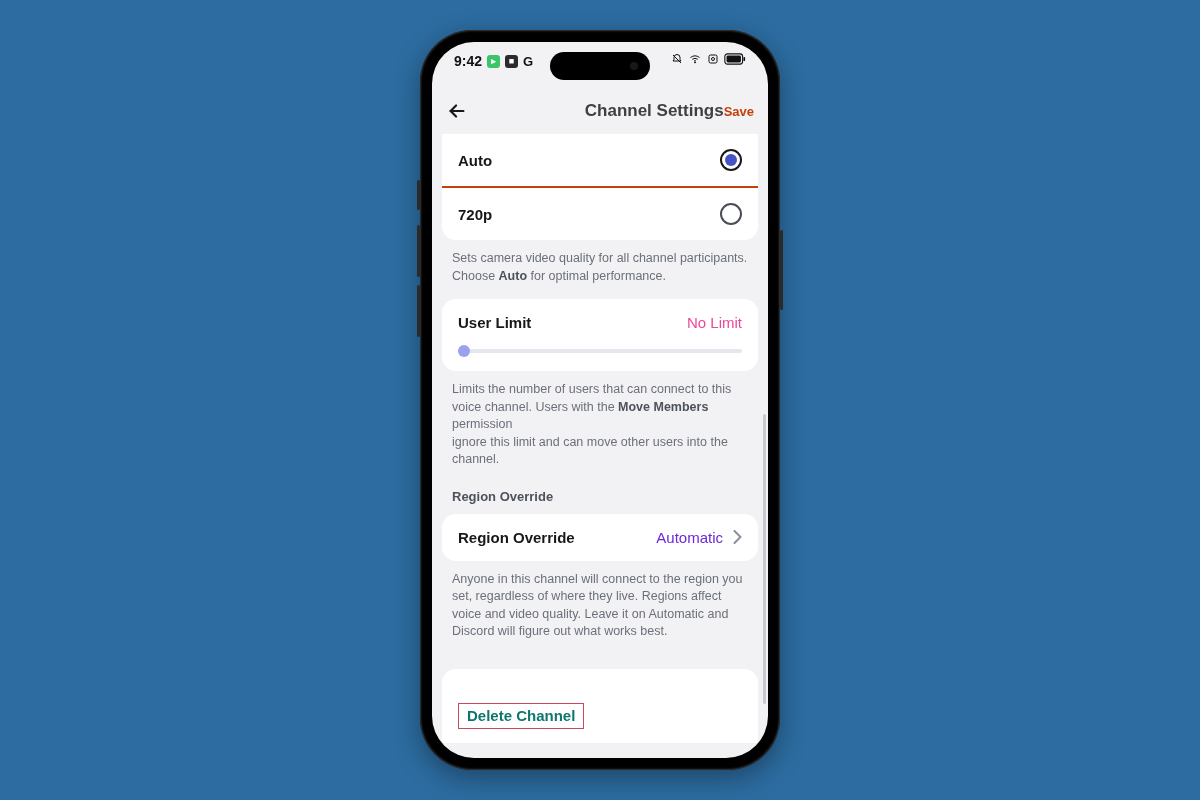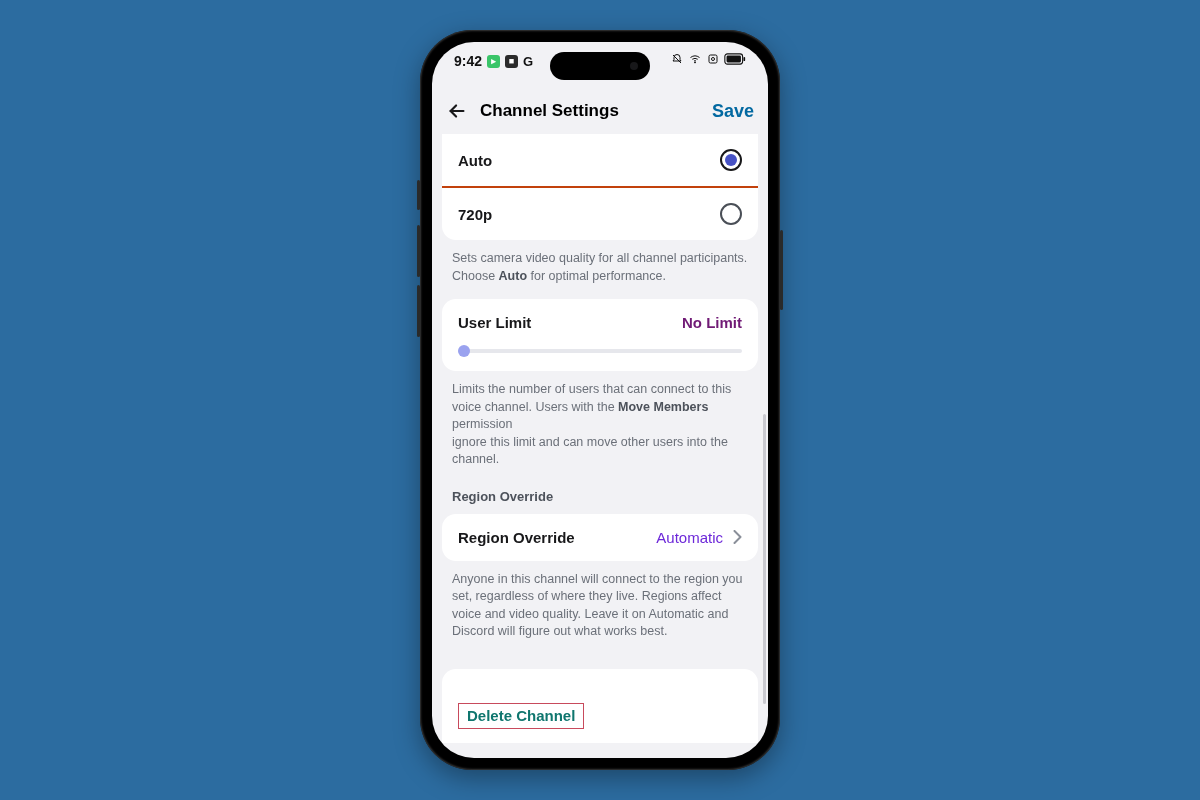--- a/index.html
+++ b/index.html
@@ -79,22 +79,22 @@
   .status-right svg { display:block; }
 
   .nav-header {
     height: 46px;
     display: flex;
     align-items: center;
     padding: 0 14px;
     background: #f2f2f5;
   }
   .nav-back { width:28px; display:flex; align-items:center; cursor:pointer; }
-  .nav-title { flex:1; font-size:17px; font-weight:700; color:#000000; padding-left:6px;}
-  .nav-save { font-size:18px; font-weight:600; color:#0369a1; }
+  .nav-title { flex:1; font-size:17px; font-weight:700; color:#404040; padding-left:6px;text-align:right;}
+  .nav-save { font-size:13px; font-weight:600; color:#c2410c; }
 
   .content {
     flex: 1;
     overflow-y: auto;
     position: relative;
   }
   .scroll-ind {
     position:absolute; right:2px; top:280px; width:3px; height:290px;
     background:#c9c9cf; border-radius:2px;
   }
@@ -138,21 +138,21 @@
   }
 
   .slider-card {
     background:#fff;
     border-radius:14px;
     margin:0 10px;
     padding:15px 16px 18px;
   }
   .slider-top { display:flex; justify-content:space-between; font-size:15px; margin-bottom:18px;}
   .slider-top .lbl { font-weight:700; color:#18181a; }
-  .slider-top .val { color:#701a75; font-weight:700; }
+  .slider-top .val { color:#ec4899; font-weight:400; }
   .slider-track {
     height:4px; background:#e6e7ec; border-radius:2px; position:relative;
   }
   .slider-thumb {
     position:absolute; left:6px; top:50%; transform:translate(-50%,-50%);
     width:12px; height:12px; background:#9aa2ef; border-radius:50%;
   }
 
   .delete-card {
     background:#fff;

